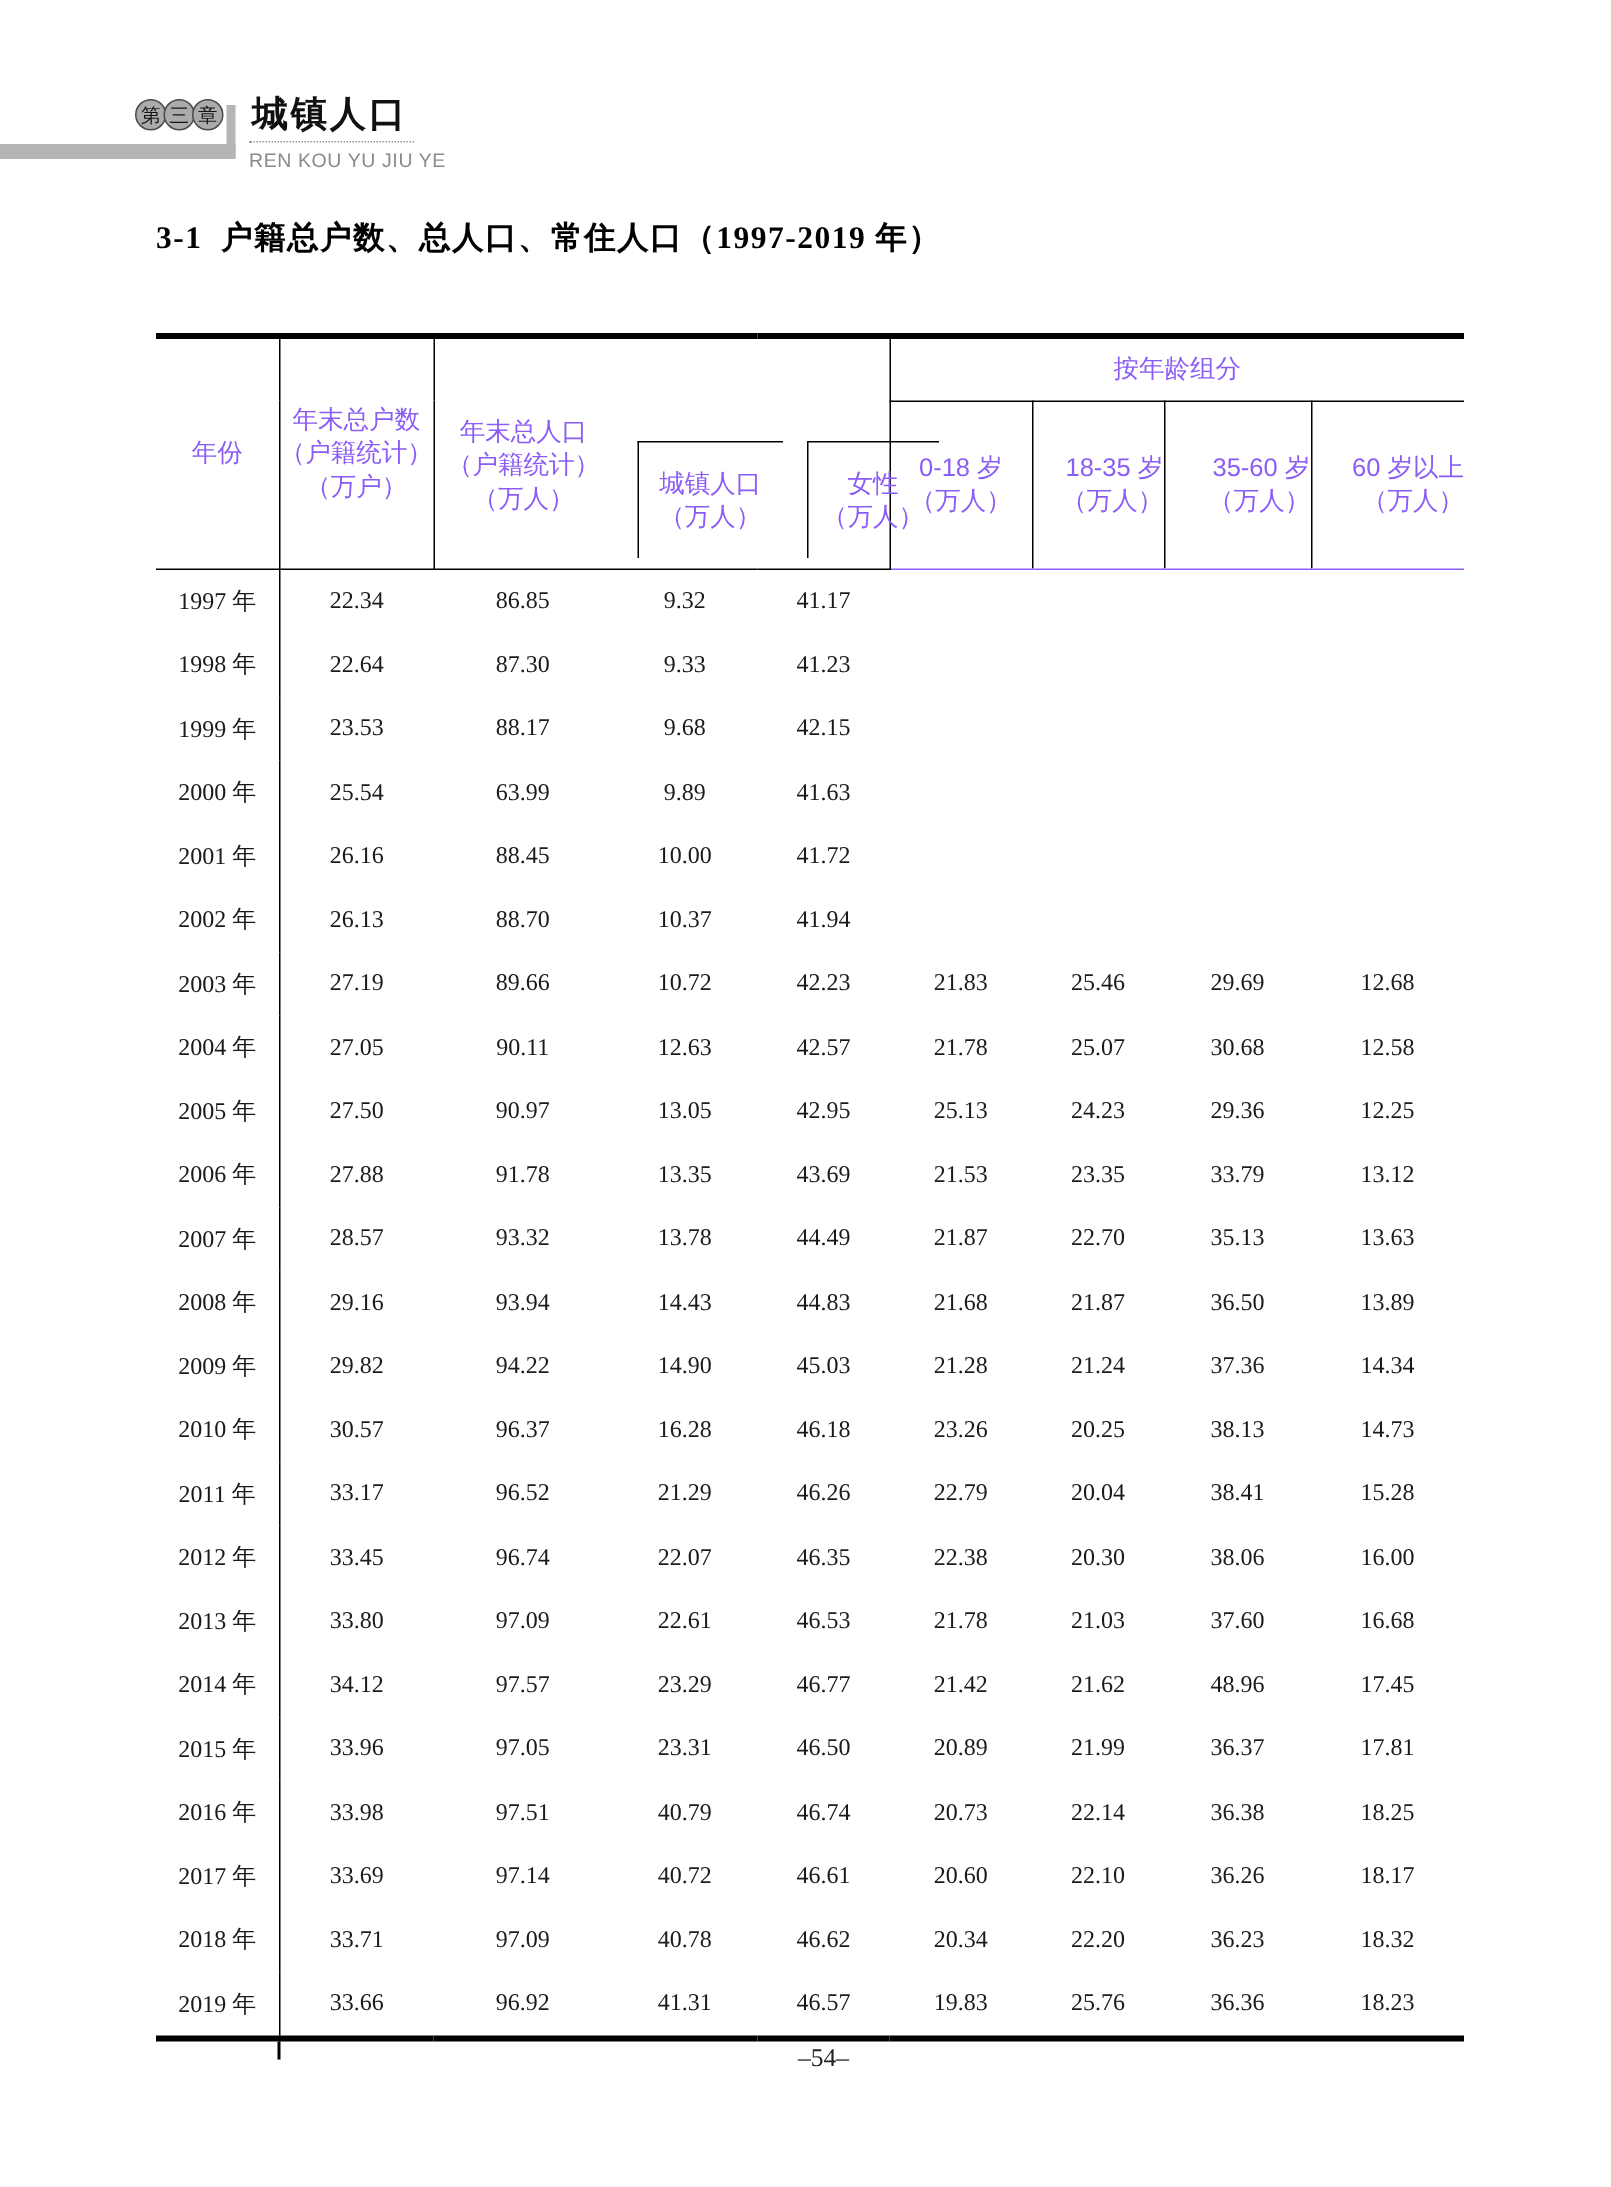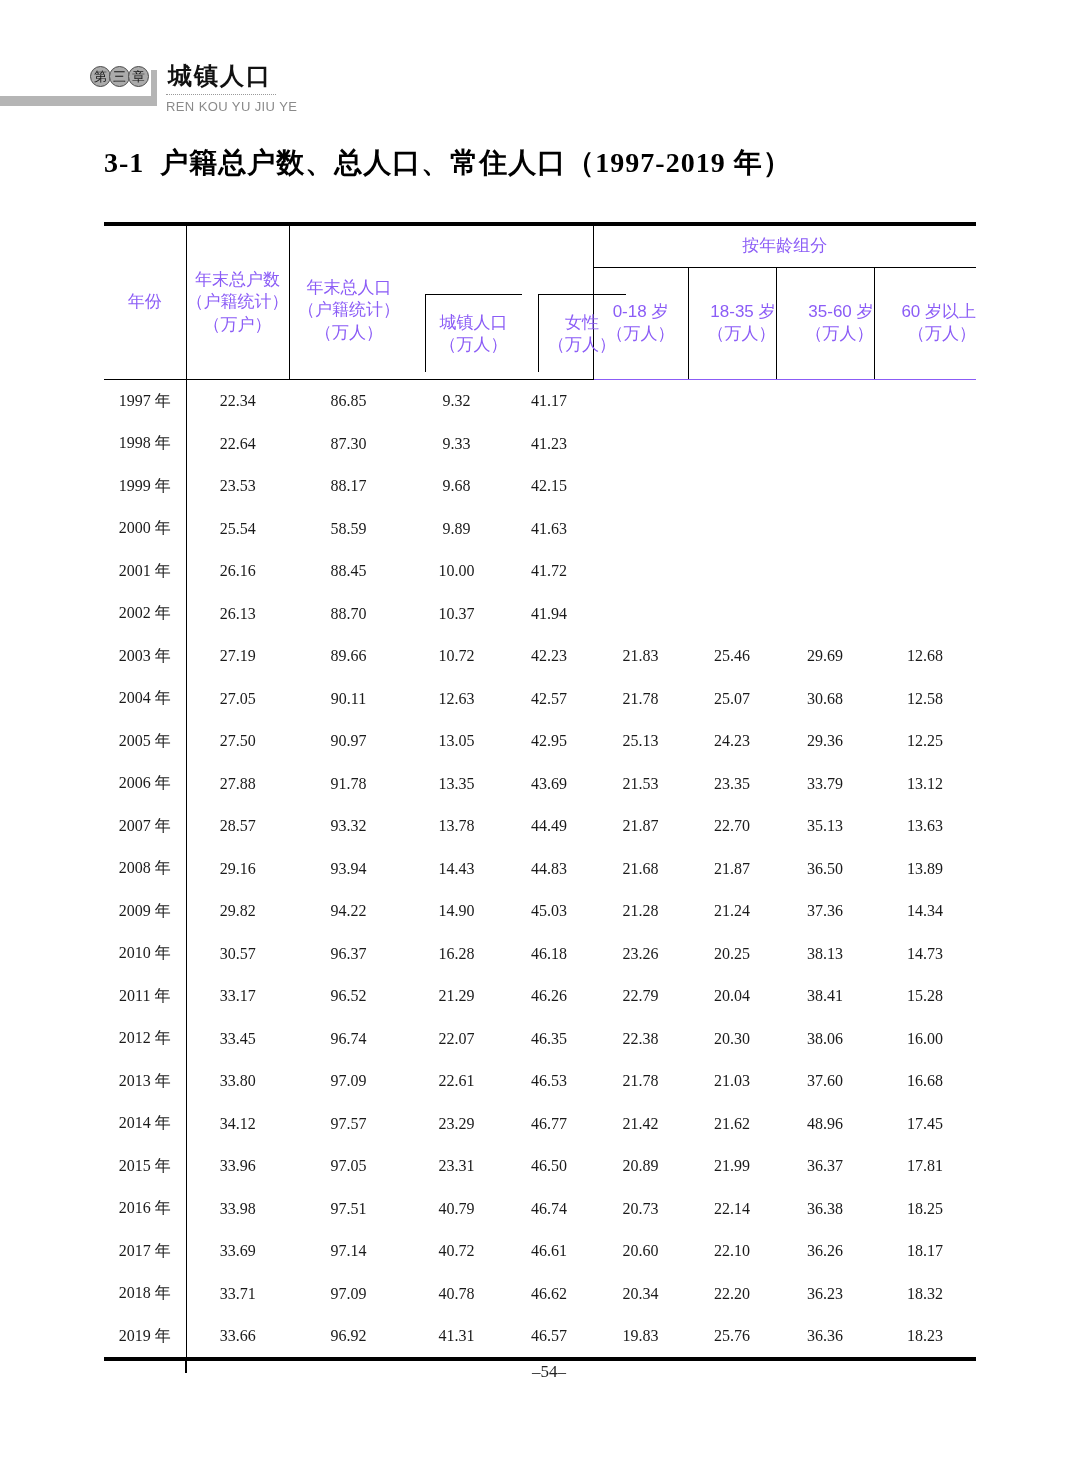--- a/index.html
+++ b/index.html
@@ -27,21 +27,21 @@
   .dotted { position:absolute; left:166px; top:94px; width:110px; border-bottom:1px dotted #9a9a9a; }
   .chapter-subtitle {
     position:absolute; left:166px; top:99px;
     font-size:13px; color:#8a8a8a; letter-spacing:0.4px;
   }
 
   
   .section-title {
     position:absolute; left:104px; top:144px; margin:0;
     font-family:"Liberation Serif", serif;
-    font-size:28px; font-weight:700; color:#000; white-space:pre; letter-spacing:1px;text-align:center;
+    font-size:21px; font-weight:700; color:#000; white-space:pre; letter-spacing:1px;text-align:center;
   }
 
   
   .table-wrap { position:absolute; left:104px; top:222px; width:872px; }
   table.stats {
     border-collapse:collapse; table-layout:fixed; width:872px;
     border-top:4px solid #000; border-bottom:4px solid #000;
   }
   thead th {
     font-weight:400; font-size:17px; line-height:1.32;
@@ -171,21 +171,21 @@
             <td class="num">9.68</td>
             <td class="num">42.15</td>
             <td class="num"></td>
             <td class="num"></td>
             <td class="num"></td>
             <td class="num"></td>
           </tr>
           <tr>
             <td class="year">2000 年</td>
             <td class="num">25.54</td>
-            <td class="num">58.59</td>
+            <td class="num">63.99</td>
             <td class="num">9.89</td>
             <td class="num">41.63</td>
             <td class="num"></td>
             <td class="num"></td>
             <td class="num"></td>
             <td class="num"></td>
           </tr>
           <tr>
             <td class="year">2001 年</td>
             <td class="num">26.16</td>

